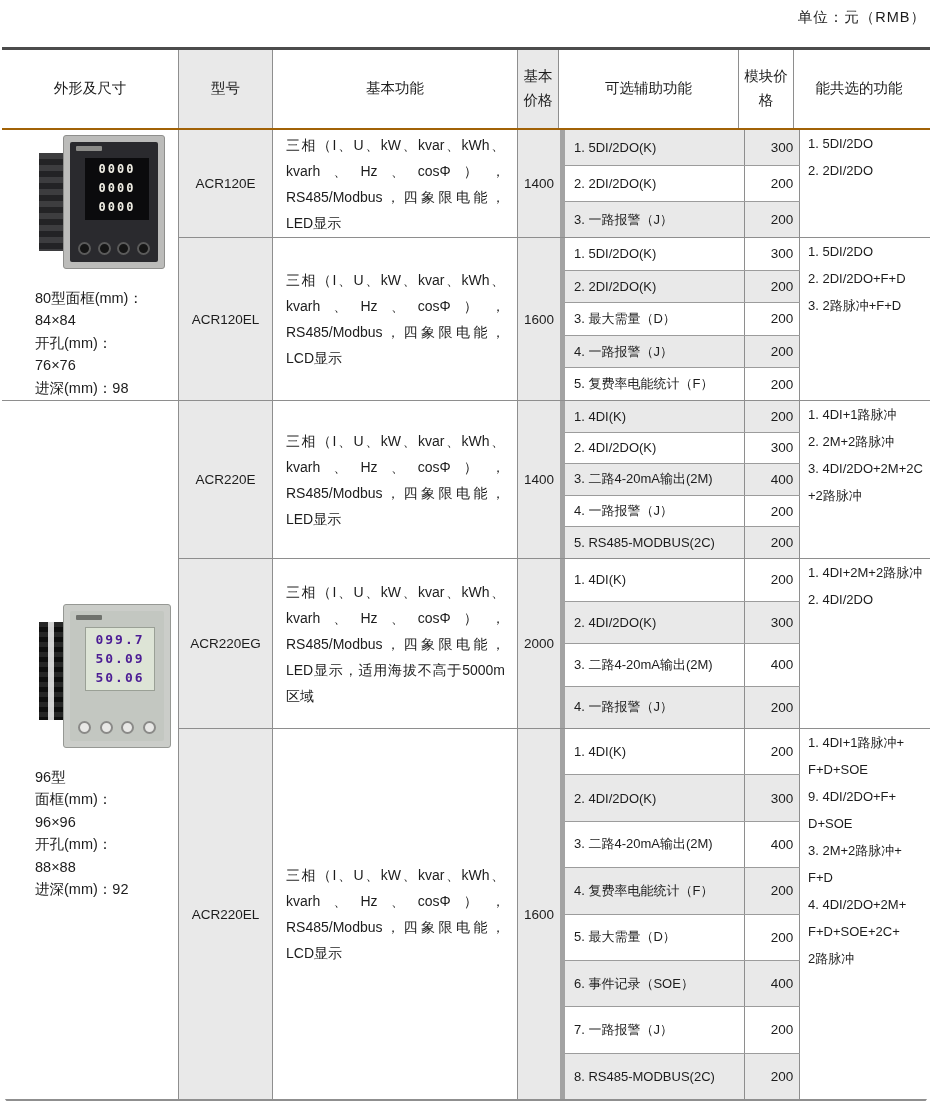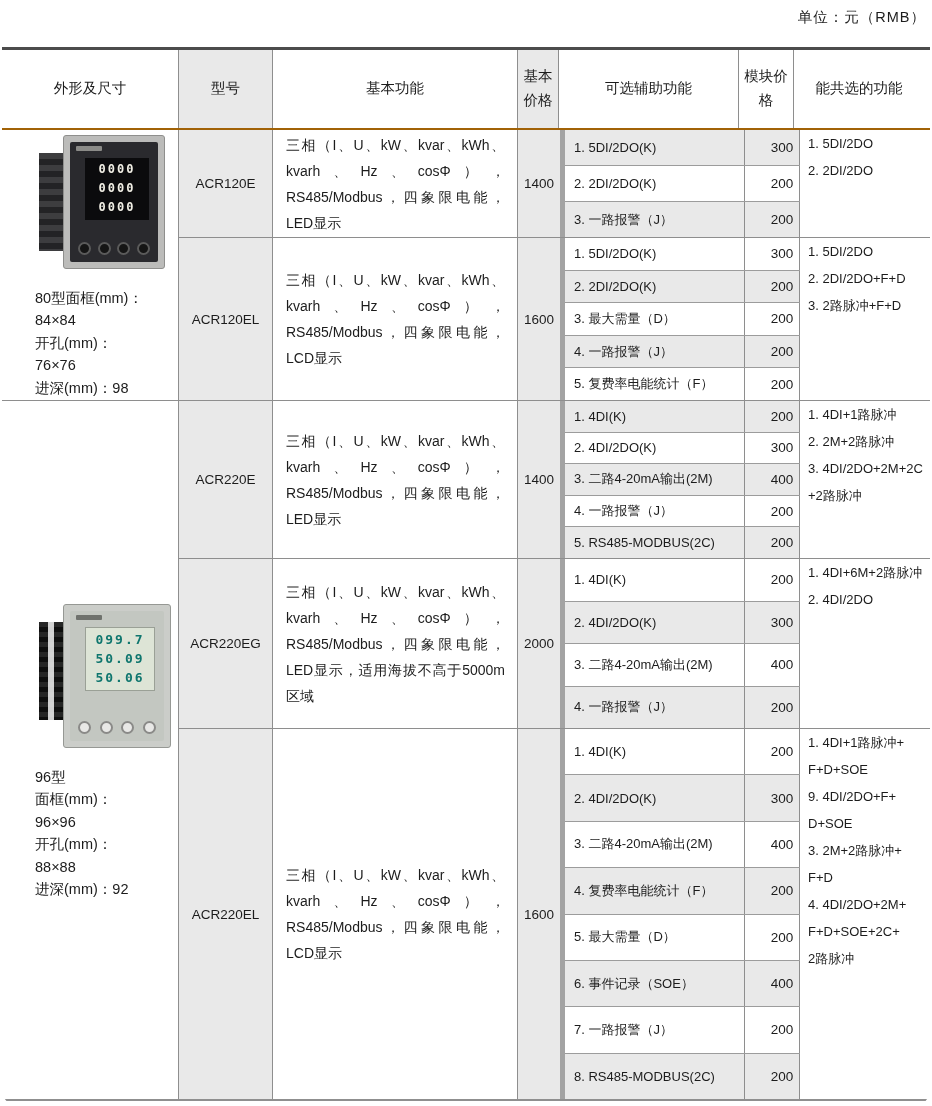--- a/index.html
+++ b/index.html
@@ -63,21 +63,21 @@
   .m-buttons{position:absolute;left:8px;right:8px;bottom:7px;display:flex;justify-content:space-between;}
   .m-buttons i{width:13px;height:13px;border-radius:50%;background:#151515;border:2px solid #5a5a5a;box-sizing:border-box;}
   
   .meter.light{width:136px;height:150px;}
   .meter.light .m-fins{background:repeating-linear-gradient(180deg,#262626 0 5px,#0e0e0e 5px 10px);}
   .meter.light .m-fins::after{content:"";position:absolute;left:9px;top:0;width:6px;height:100%;background:#f2f2f2;opacity:.85;}
   .meter.light .m-bezel{width:106px;height:142px;background:#cbcdc9;border-color:#96989四4;border-color:#969894;}
   .meter.light .m-face{background:#c3c7c1;}
   .meter.light .m-brand{background:#6f726d;}
   .meter.light .m-screen{background:#dde4d6;border:1px solid #9aa096;}
-  .meter.light .m-digit-row{color:#0f766e;font-size:13px;}
+  .meter.light .m-digit-row{color:#4c1d95;font-size:13px;}
   .meter.light .m-buttons i{background:#e8e8e6;border-color:#8a8a88;}
 </style>
 </head>
 <body>
 
 <div class="sheet">
   <div class="unit-label">单位：元（RMB）</div>
 
   <div class="ptable">
     <div class="thead">
@@ -265,21 +265,21 @@
                 <div class="opt-row">
     <div class="opt-label">3. 二路4-20mA输出(2M)</div>
     <div class="opt-price">400</div>
   </div>
                 <div class="opt-row bg-gray">
     <div class="opt-label">4. 一路报警（J）</div>
     <div class="opt-price">200</div>
   </div>
               </div>
     <div class="cell co-cell">
-                <div class="co-line">1. 4DI+6M+2路脉冲</div>
+                <div class="co-line">1. 4DI+2M+2路脉冲</div>
                 <div class="co-line">2. 4DI/2DO</div>
               </div>
   </div>
             <div class="model-row" style="height: 371px;">
     <div class="cell model-cell bg-gray">ACR220EL</div>
     <div class="cell func-cell">
       <div class="func-text">三相（I、U、kW、kvar、kWh、kvarh、Hz、cosΦ），RS485/Modbus，四象限电能，LCD显示</div>
     </div>
     <div class="cell bprice-cell bg-gray">1600</div>
     <div class="options">

